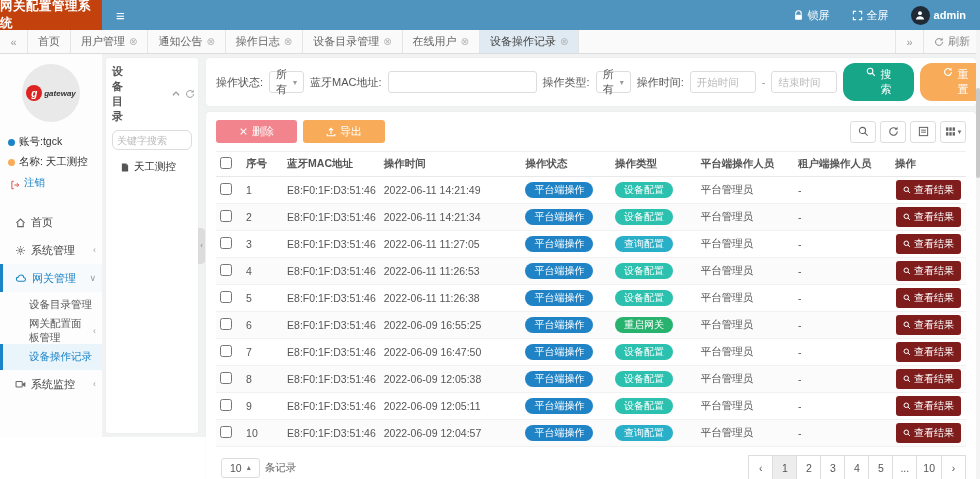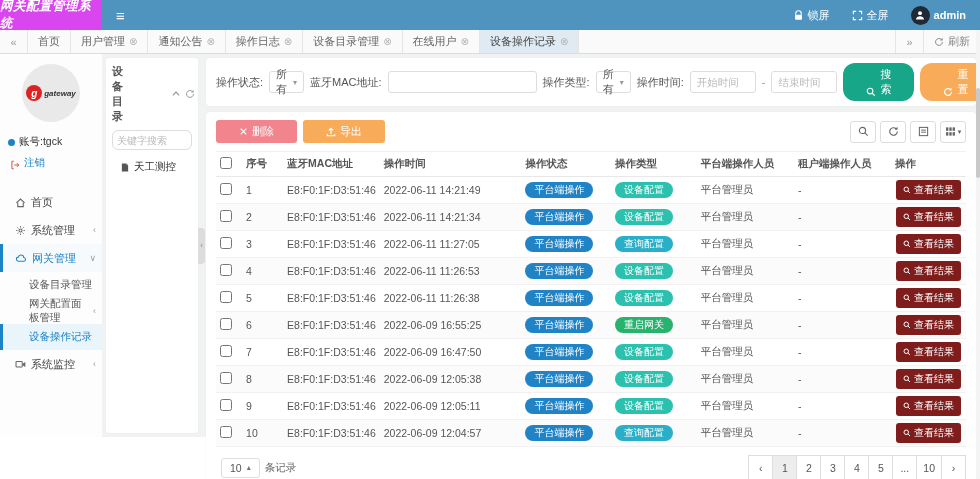--- a/index.html
+++ b/index.html
@@ -2,22 +2,22 @@
 <html><head>
 <meta charset="utf-8">
 <style>
   * { margin:0; padding:0; box-sizing:border-box; }
   html,body { width:980px; height:479px; overflow:hidden; background:#fff;
     font-family:"Liberation Sans","DejaVu Sans",sans-serif; font-size:11px; color:#555; }
   .app { position:relative; width:980px; height:479px; display:flex; flex-direction:column; }
 
   
   .topbar { height:30px; background:#4e94bf; display:flex; align-items:center; flex:0 0 30px; }
-  .brand { width:102px; height:32px; background:#d946ef; color:#fff; font-size:12.5px; font-weight:bold;
-    display:flex; align-items:center; justify-content:center; letter-spacing:.5px;font-style:italic; }
+  .brand { width:102px; height:32px; background:#c2410c; color:#fff; font-size:12.5px; font-weight:bold;
+    display:flex; align-items:center; justify-content:center; letter-spacing:.5px; }
   .hamburger { color:#fff; font-size:15px; padding:0 14px; cursor:pointer; }
   .topbar-right { margin-left:auto; display:flex; align-items:center; gap:22px; padding-right:14px; color:#fff; }
   .top-item { display:flex; align-items:center; gap:4px; font-size:11px; cursor:pointer; }
   .top-item svg { display:block; }
   .avatar-sm { width:19px; height:19px; border-radius:50%; background:#1f2a36; display:flex; align-items:center; justify-content:center; }
 
   
   .tabbar { height:24px; background:#fafafa; border-bottom:1px solid #ddd; display:flex; align-items:stretch; flex:0 0 24px; }
   .tab-ctrl { width:28px; display:flex; align-items:center; justify-content:center; color:#999; border-right:1px solid #e5e5e5; cursor:pointer; font-size:11px; }
   .tab-ctrl.right { border-right:none; border-left:1px solid #e5e5e5; }
@@ -65,21 +65,21 @@
   .card { background:#fff; border-radius:4px; box-shadow:0 0 2px rgba(0,0,0,.06); }
   .filter-card { padding:5px 10px; display:flex; align-items:center; gap:6px; flex:0 0 auto; }
   .flabel { color:#555; white-space:nowrap; }
   .select-box { height:22px; border:1px solid #ddd; border-radius:3px; background:#fff; display:flex; align-items:center; padding:0 6px; color:#555; cursor:pointer; }
   .select-box .caret { margin-left:auto; color:#999; font-size:8px; padding-left:6px; }
   .sel-status { width:108px; } .sel-type { width:112px; }
   .txt-input { height:22px; border:1px solid #ddd; border-radius:3px; padding:0 6px; font-size:10.5px; font-family:inherit; color:#555; }
   .txt-input::placeholder { color:#bbb; }
   .inp-mac { width:150px; } .inp-time { width:66px; }
   .dash-sep { color:#999; }
-  .pill-btn { border:none; border-radius:12px; color:#fff; font-size:11px; font-family:inherit; padding:4px 23px; display:flex; align-items:flex-end; gap:4px; cursor:pointer; }
+  .pill-btn { border:none; border-radius:12px; color:#fff; font-size:11px; font-family:inherit; padding:4px 23px; display:flex; align-items:flex-start; gap:4px; cursor:pointer; }
   .btn-search { background:#18a689; } .btn-reset { background:#f8ac59; }
 
   .table-card { padding:8px 10px; flex:0 0 auto; }
   .tbl-toolbar { display:flex; align-items:center; }
   .sq-btn { border:none; border-radius:3px; color:#fff; font-size:11px; font-family:inherit; padding:4px 23px; display:flex; align-items:center; gap:4px; cursor:pointer; margin-right:6px; }
   .btn-delete { background:#f1848c; } .btn-export { background:#f8ac59; }
   .tool-icons { margin-left:auto; display:flex; }
   .icon-btn { width:26px; height:22px; border:1px solid #ddd; background:#fff; border-radius:3px; margin-left:4px; display:flex; align-items:center; justify-content:center; color:#666; cursor:pointer; gap:2px; }
   .icon-btn .caret { font-size:7px; color:#666; }
 
@@ -195,20 +195,24 @@
     <div class="sidebar">
       <div class="avatar-big-wrap">
         <div class="avatar-big">
           <span class="logo-dot">g</span>
           <span class="logo-text">gateway</span>
         </div>
       </div>
       <div class="acct-line">
         <span class="dot blue"></span>
         <span>账号:tgck</span>
+      </div>
+      <div class="acct-line">
+        <span class="dot orange"></span>
+        <span>名称: 天工测控</span>
       </div>
       <div class="logout-line">
         <span>
             <svg class="ic" width="10" height="10" viewBox="0 0 16 16">
               <path d="M6 2H3v12h3" fill="none" stroke="#d9534f" stroke-width="1.6"></path>
               <path d="M7 8h7M11 5l3 3-3 3" fill="none" stroke="#d9534f" stroke-width="1.6"></path>
             </svg>
           </span>
         <span>注销</span>
       </div>

